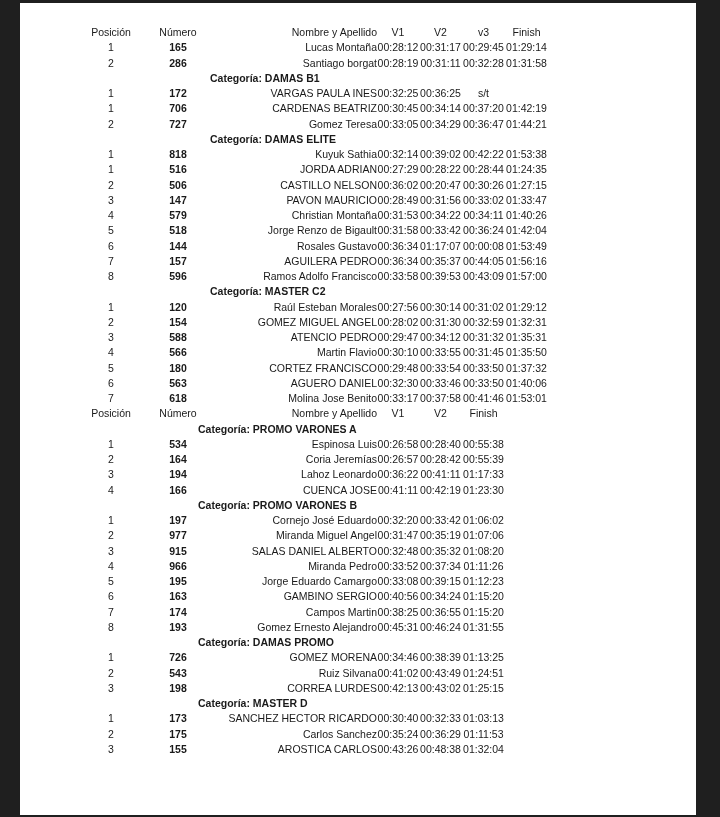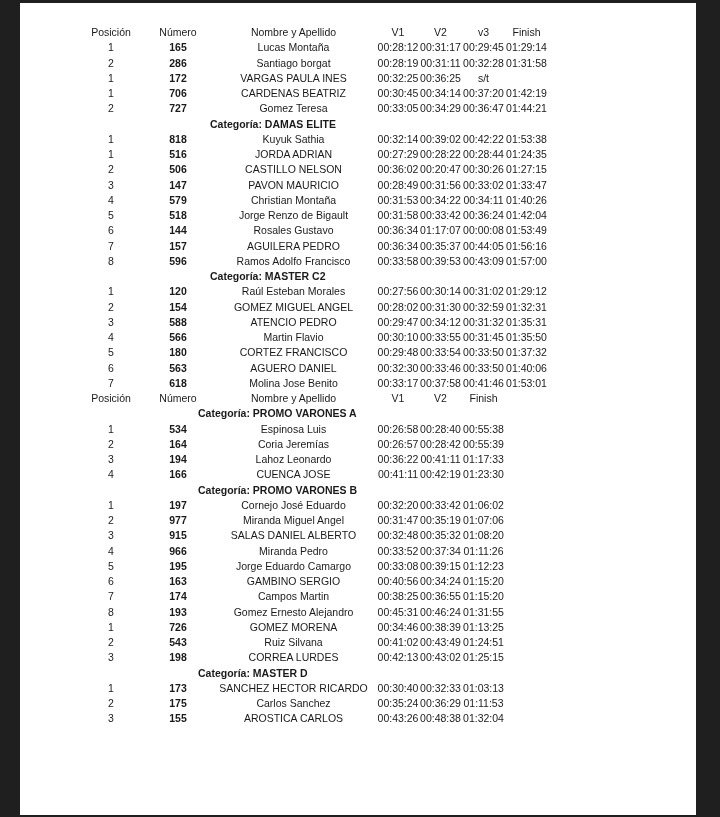--- a/index.html
+++ b/index.html
@@ -26,21 +26,21 @@
   }
   td {
     height:15.25px;
     line-height:15.25px;
     padding:0;
     text-align:center;
     white-space:nowrap;
     overflow:visible;
     font-weight:normal;
   }
-  td.c2 { text-align:center; padding-left:12px; }
+  td.c2 { text-align:right; padding-left:12px; }
   tr.result td.c1 { font-weight:bold; }      
   td.cat { font-weight:bold; }
   td.cat-left   { text-align:left; padding-left:12px; }
   td.cat-center { text-align:left; padding-left:0; }
 </style>
 </head>
 <body>
 
 <div class="paper">
   <table class="results">
@@ -74,20 +74,29 @@
         </tr>
         <tr class="result">
           <td class="c0">2</td>
           <td class="c1">286</td>
           <td class="c2">Santiago borgat</td>
           <td class="c3">00:28:19</td>
           <td class="c4">00:31:11</td>
           <td class="c5">00:32:28</td>
           <td class="c6">01:31:58</td>
         </tr>
+        <tr class="category">
+          <td class="c0"></td>
+          <td class="c1"></td>
+          <td class="c2 cat cat-left">Categoría: DAMAS B1</td>
+          <td class="c3"></td>
+          <td class="c4"></td>
+          <td class="c5"></td>
+          <td class="c6"></td>
+        </tr>
         <tr class="result">
           <td class="c0">1</td>
           <td class="c1">172</td>
           <td class="c2">VARGAS PAULA INES</td>
           <td class="c3">00:32:25</td>
           <td class="c4">00:36:25</td>
           <td class="c5">s/t</td>
           <td class="c6"></td>
         </tr>
         <tr class="result">
@@ -398,20 +407,29 @@
         </tr>
         <tr class="result">
           <td class="c0">8</td>
           <td class="c1">193</td>
           <td class="c2">Gomez Ernesto Alejandro</td>
           <td class="c3">00:45:31</td>
           <td class="c4">00:46:24</td>
           <td class="c5">01:31:55</td>
           <td class="c6"></td>
         </tr>
+        <tr class="category">
+          <td class="c0"></td>
+          <td class="c1"></td>
+          <td class="c2 cat cat-center">Categoría: DAMAS PROMO</td>
+          <td class="c3"></td>
+          <td class="c4"></td>
+          <td class="c5"></td>
+          <td class="c6"></td>
+        </tr>
         <tr class="result">
           <td class="c0">1</td>
           <td class="c1">726</td>
           <td class="c2">GOMEZ MORENA</td>
           <td class="c3">00:34:46</td>
           <td class="c4">00:38:39</td>
           <td class="c5">01:13:25</td>
           <td class="c6"></td>
         </tr>
         <tr class="result">

